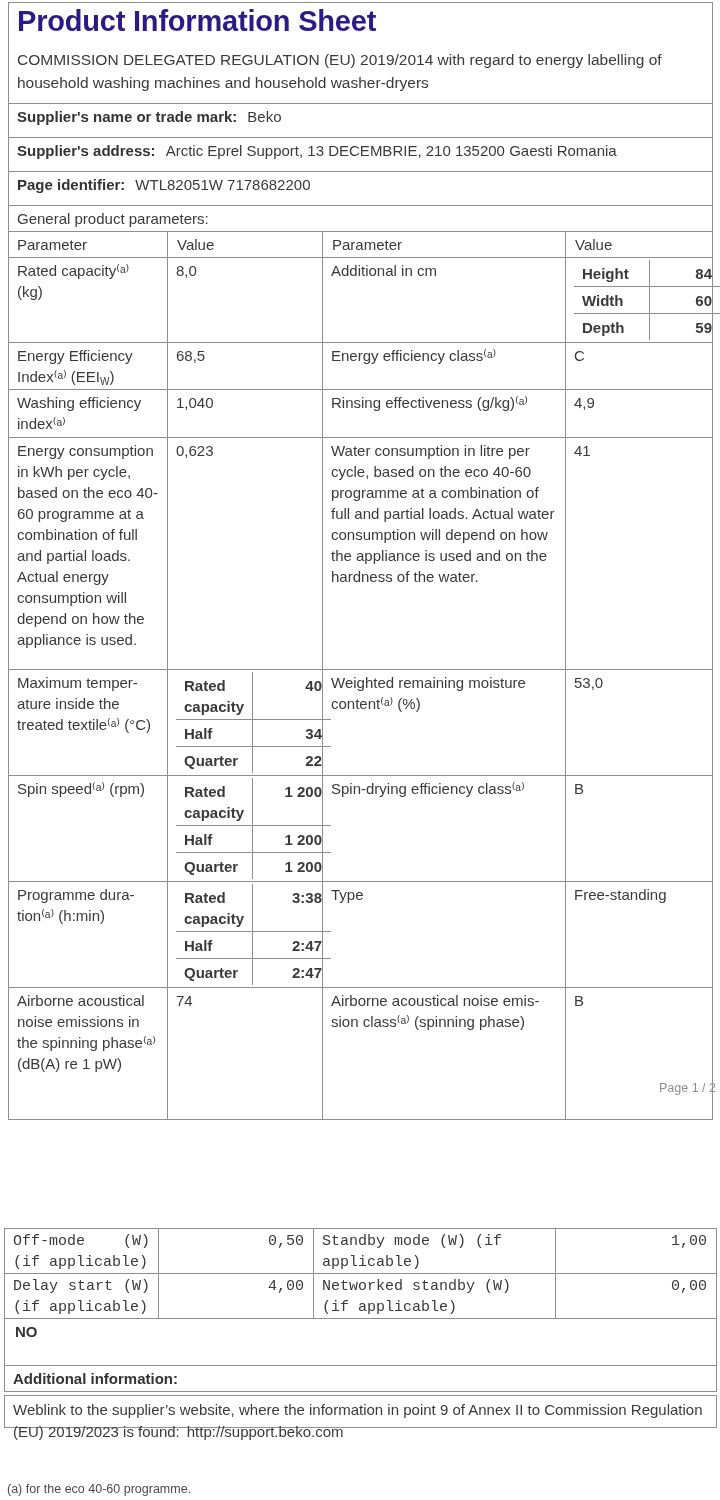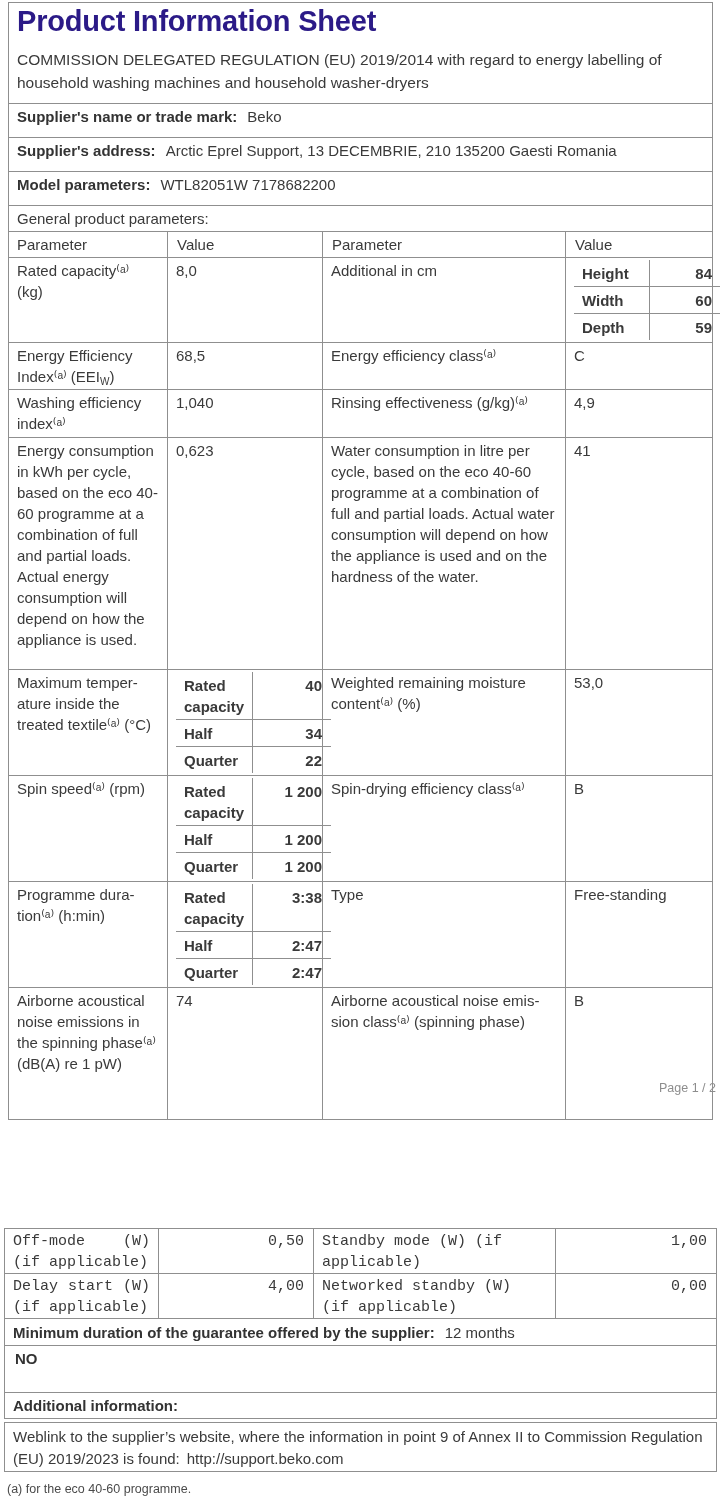--- a/index.html
+++ b/index.html
@@ -56,21 +56,21 @@
   .bc2{width:155px;border-right:1px solid #8f8f8f;text-align:right;padding-right:9px;}
   .bc3{width:242px;border-right:1px solid #8f8f8f;text-align:left;}
   .bc4{flex:1;text-align:right;padding-right:9px;}
   .br-power{height:46px;font-family:Liberation Mono, monospace;}
   .br-guarantee{display:block;height:28px;padding:3px 8px 0 8px;}
   .br-silver{height:48px;}
   .bs1{width:349px;border-right:1px solid #8f8f8f;box-sizing:border-box;
        padding:2px 12px 0 8px;}
   .bs2{flex:1;box-sizing:border-box;padding:2px 8px 0 10px;}
   .br-addinfo{display:block;height:27px;padding:2px 8px 0 8px;}
-  .br-weblink{display:block;height:50px;margin-top:3px;padding:3px 10px 0 8px;
+  .br-weblink{display:block;height:33px;margin-top:3px;padding:3px 10px 0 8px;
               line-height:22px;}
   .url{margin-left:7px;}
 
   .footnote{position:absolute;left:7px;top:1481px;font-size:12.5px;
             line-height:16px;color:#4a4a4a;}
 </style>
 </head>
 <body>
 
 <div class="canvas">
@@ -98,21 +98,21 @@
     </tr>
 
     <tr class="rs">
       <td colspan="4" class="cell-info">
         <span class="b">Supplier's address:</span><span class="lbl-gap">Arctic Eprel Support, 13 DECEMBRIE, 210 135200 Gaesti Romania</span>
       </td>
     </tr>
 
     <tr class="rs">
       <td colspan="4" class="cell-info">
-        <span class="b">Model parameters:</span><span class="lbl-gap">WTL82051W 7178682200</span>
+        <span class="b">Page identifier:</span><span class="lbl-gap">WTL82051W 7178682200</span>
       </td>
     </tr>
 
     <tr class="rg">
       <td colspan="4" class="cell-info b" style="padding-top:2px;">General product parameters:</td>
     </tr>
 
     <tr class="rh">
       <td class="hdr">Parameter</td>
       <td class="hdr" style="padding-left:9px;">Value</td>
@@ -272,23 +272,20 @@
       <div class="bc bc4">1,00</div>
     </div>
 
     <div class="brow br-power">
       <div class="bc bc1">Delay start (W) (if applicable)</div>
       <div class="bc bc2">4,00</div>
       <div class="bc bc3">Networked standby (W) (if ap­plicable)</div>
       <div class="bc bc4">0,00</div>
     </div>
 
-    <div class="brow br-guarantee">
-      <span class="b">Minimum duration of the guarantee offered by the supplier:</span><span class="lbl-gap">12 months</span>
-    </div>
 
     <div class="brow br-silver">
       <div class="bs2 b">NO</div>
     </div>
 
     <div class="brow br-addinfo">
       <span class="b">Additional information:</span>
     </div>
 
     <div class="brow br-weblink">

